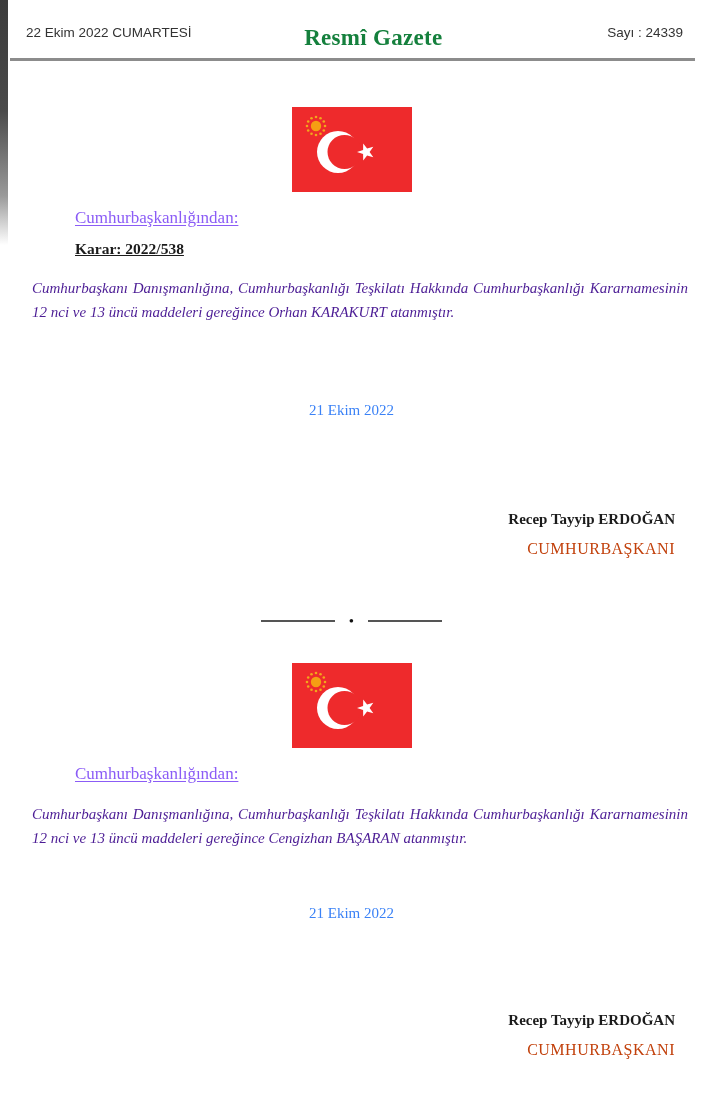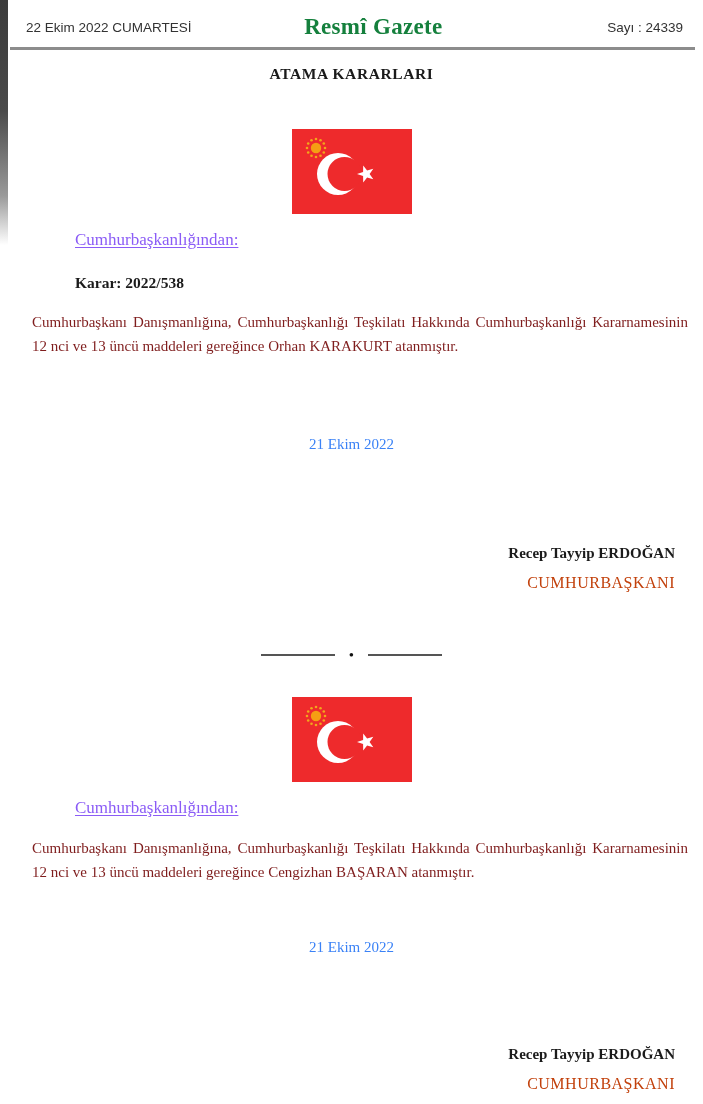--- a/index.html
+++ b/index.html
@@ -17,22 +17,22 @@
   .scan-edge {
     position: absolute;
     left: 0; top: 0;
     width: 8px; height: 245px;
     background: linear-gradient(to bottom, #3c3c3c 0%, #4a4a4a 45%, #9a9a9a 80%, rgba(255,255,255,0) 100%);
   }
   
   .masthead {
     display: flex;
     justify-content: space-between;
-    align-items: center;
-    padding: 14px 20px 0 26px;
+    align-items: flex-start;
+    padding: 25px 20px 0 26px;
   }
   .masthead .date-left,
   .masthead .issue-right {
     font-family: "Liberation Sans", sans-serif;
     font-size: 13.5px;
     color: #333333;
   }
   .masthead .gazette-title {
     font-family: "Liberation Serif", serif;
     font-size: 23px;
@@ -60,31 +60,33 @@
   .flag-wrap.second { margin-top: 41px; }
   
   .authority {
     margin: 16px 0 0 75px;
     font-size: 17px;
     text-decoration: underline;
     text-underline-offset: 2px;
     color: #8b5cf6;
   }
   .decision-no {
-    margin: 24px 0 0 75px;
+    margin: 12px 0 0 75px;
     font-size: 15.5px;
     font-weight: bold;
     color: #1b1b1b;
+    text-decoration: underline;
   }
   .decree-body {
     margin: 18px 15px 0 32px;
     font-size: 15px;
     line-height: 1.6;
     text-align: justify;
-    color: #7f1d1d;
+    color: #4c1d95;
+    font-style: italic;
   }
   .decree-date {
     text-align: center;
     font-size: 15px;
     color: #3b82f6;
   }
   .decree-date.first { margin-top: 78px; }
   .decree-date.second { margin-top: 55px; }
   .signature {
     width: 270px;
@@ -120,21 +122,20 @@
 <div class="page">
   <div class="scan-edge"></div>
 
   <div class="masthead">
     <span class="date-left">22 Ekim 2022 CUMARTESİ</span>
     <span class="gazette-title">Resmî Gazete</span>
     <span class="issue-right">Sayı : 24339</span>
   </div>
   <hr class="masthead-rule">
 
-  <div class="section-title">ATAMA KARARLARI</div>
 
   <div class="flag-wrap first">
     <svg width="120" height="85" viewBox="0 0 120 85">
       <rect x="0" y="0" width="120" height="85" fill="#ee2a2c"></rect>
       <g fill="#f2a71b">
         <circle cx="33" cy="19" r="1.3"></circle>
           <circle cx="31.8" cy="23.5" r="1.3"></circle>
         <circle cx="28.5" cy="26.8" r="1.3"></circle>
           <circle cx="24" cy="28" r="1.3"></circle>
         <circle cx="19.5" cy="26.8" r="1.3"></circle>

